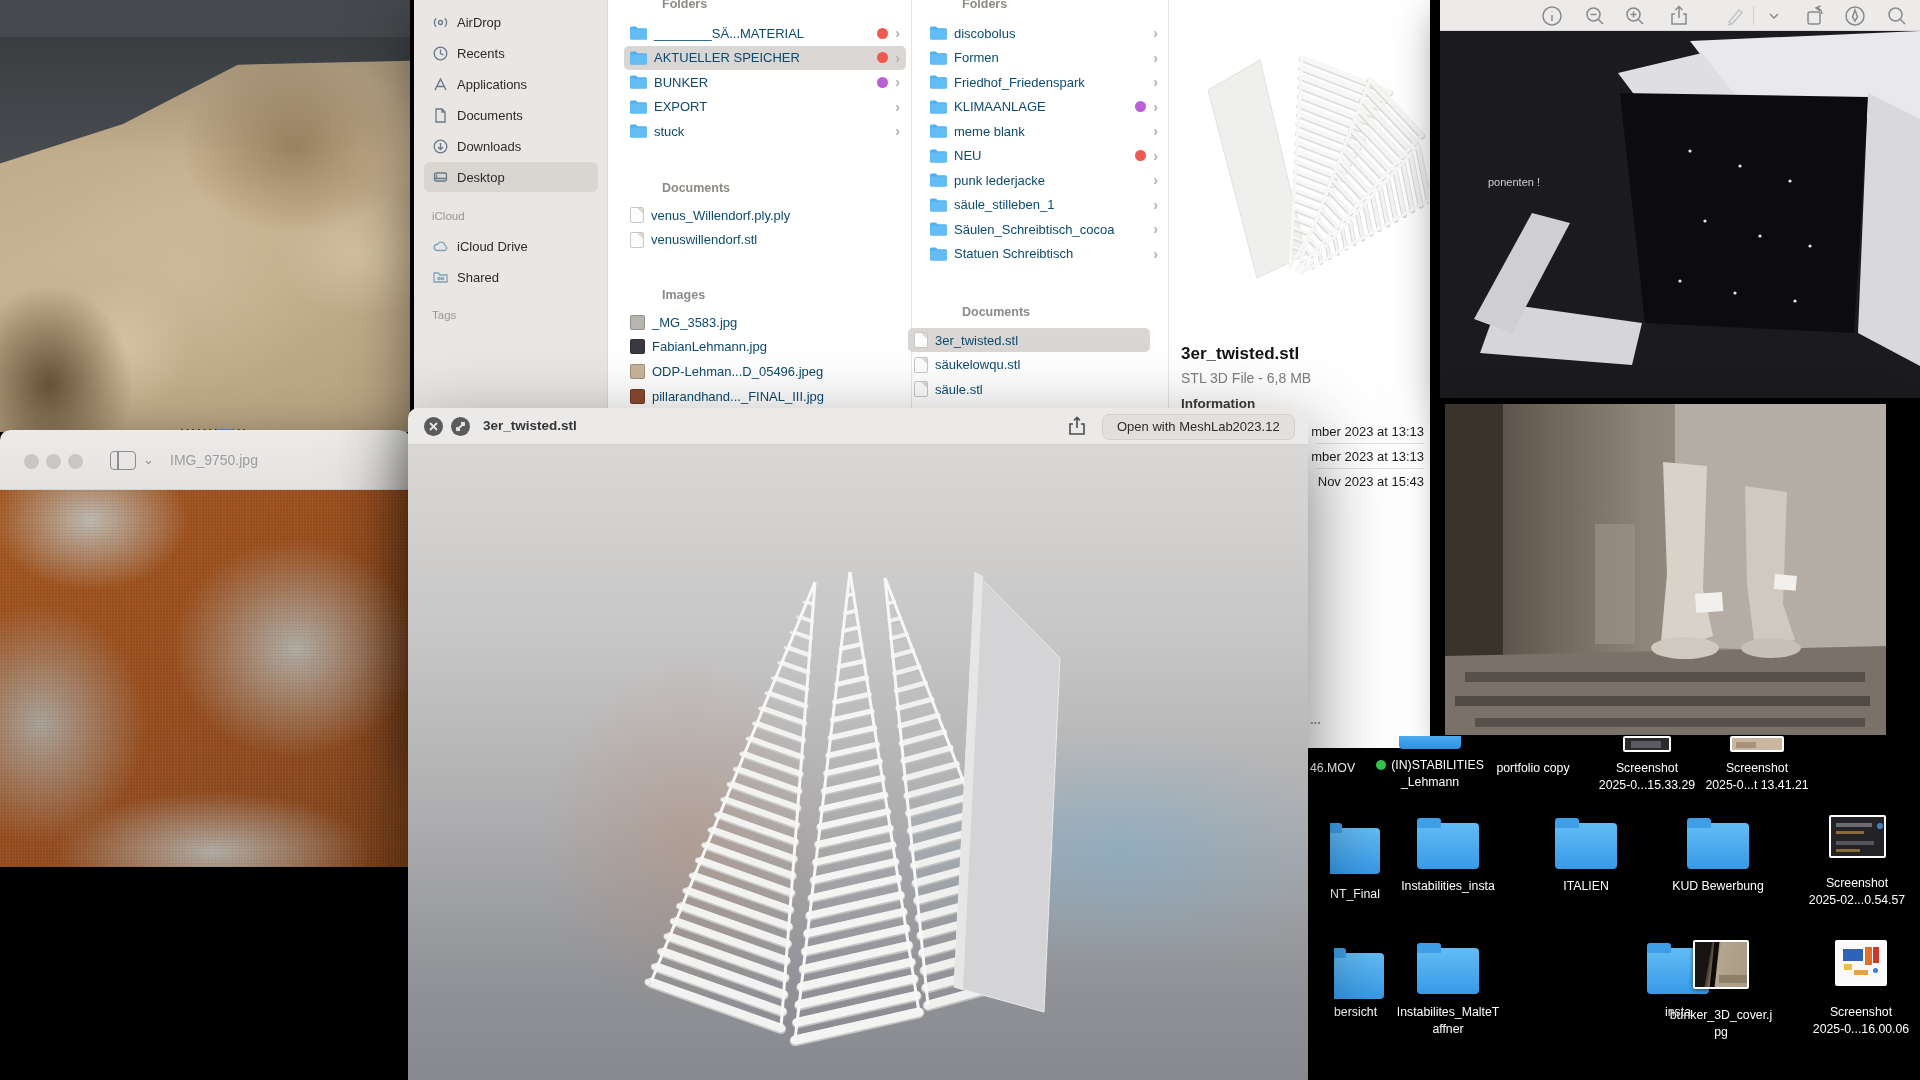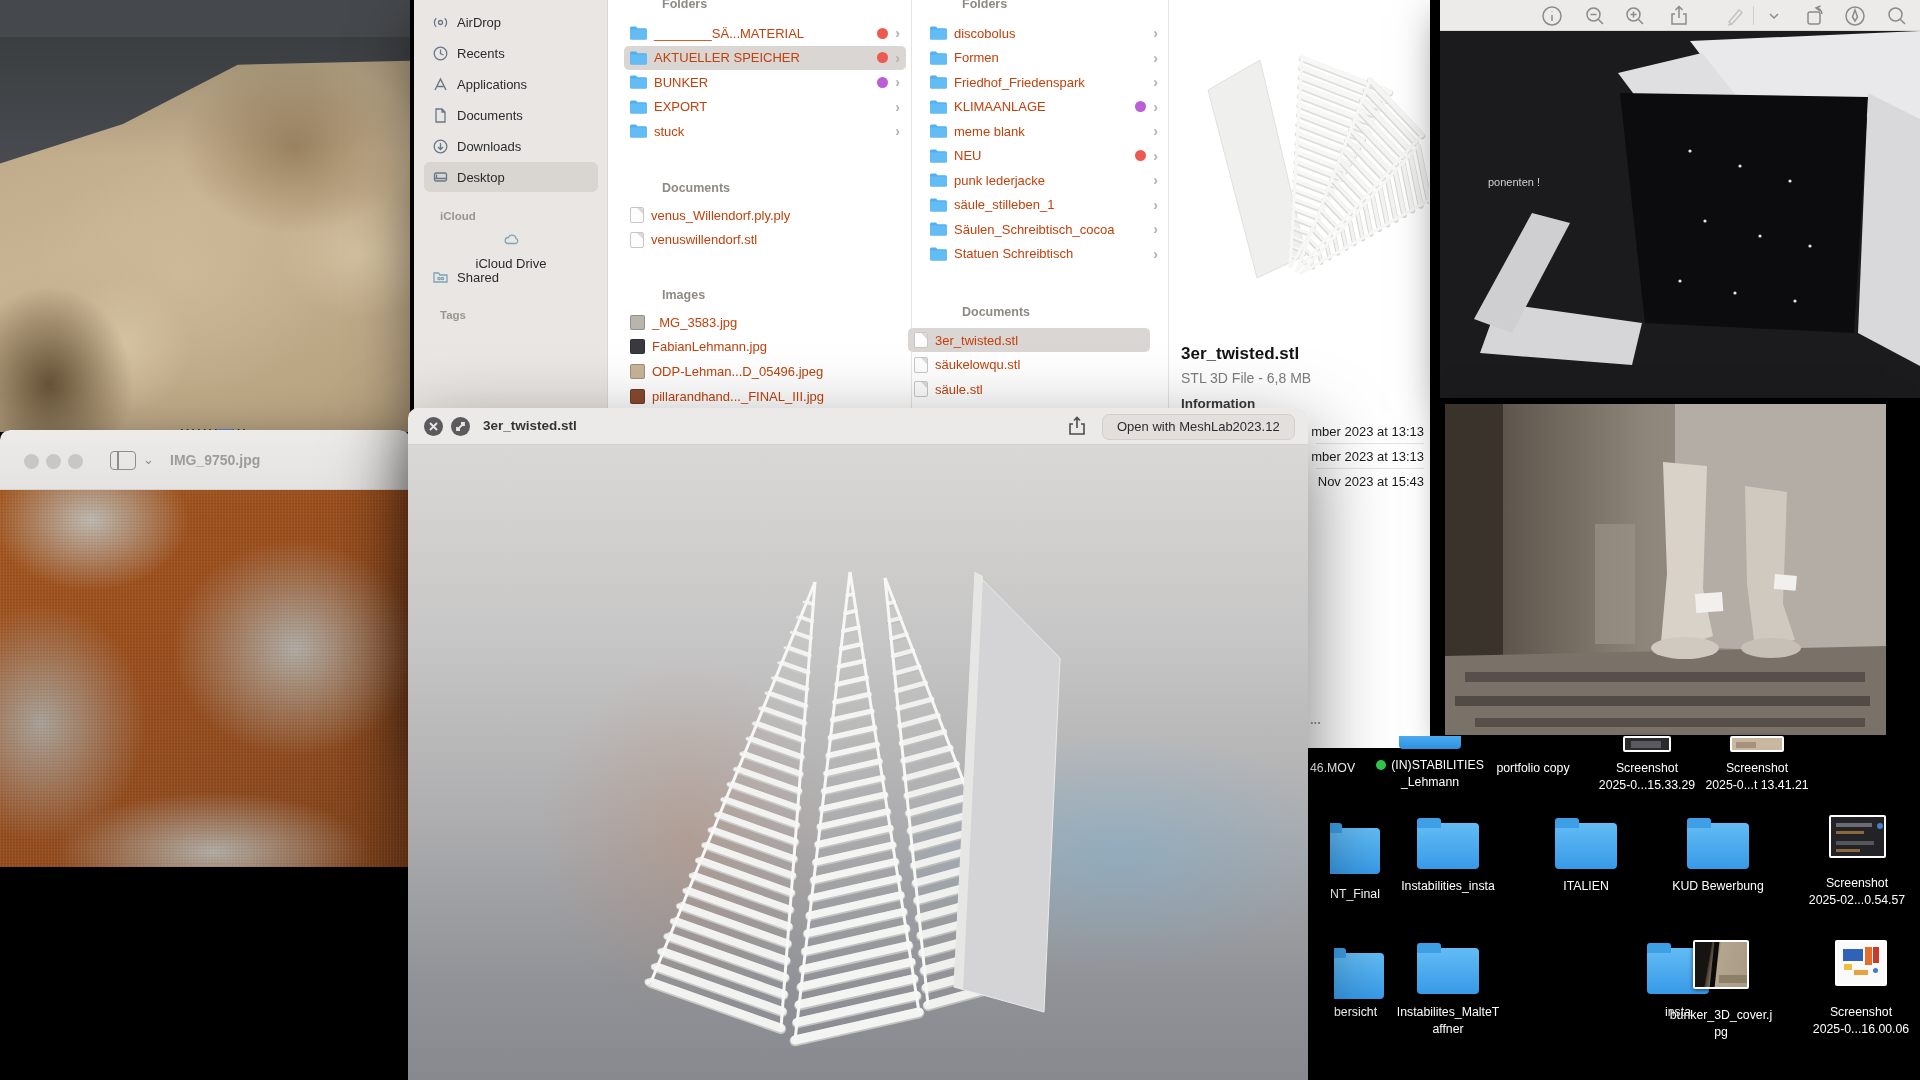--- a/index.html
+++ b/index.html
@@ -24,21 +24,21 @@
   #occluded-fragment{left:180px;top:424px;width:165px;height:8px;overflow:hidden;color:#2c2a28;
     font-size:11px;font-weight:700;letter-spacing:2px;line-height:14px;}
   #occluded-blue{left:217px;top:429px;width:17px;height:5px;background:#4a90d8;border-radius:2px;}
 
   
   #img-window{left:0;top:430px;width:410px;height:650px;background:#000;border-radius:10px 10px 0 0;
     box-shadow:0 18px 50px rgba(0,0,0,.55);}
   #img-titlebar{position:absolute;left:0;top:0;width:100%;height:60px;background:linear-gradient(#ecebe9,#e5e3e1);
     border-radius:10px 10px 0 0;border-bottom:1px solid #d2d0ce;}
   .tl{position:absolute;top:24px;width:15px;height:15px;border-radius:50%;background:#c9c7c5;}
-  #img-title{position:absolute;left:170px;top:22px;font-size:14px;font-weight:700;color:#9c9c9e;}
+  #img-title{position:absolute;left:170px;top:22px;font-size:14px;font-weight:400;color:#9c9c9e;}
   #img-sidebar-toggle{position:absolute;left:110px;top:21px;width:26px;height:19px;border:1.6px solid #8e8e90;border-radius:4px;}
   #img-sidebar-toggle::before{content:"";position:absolute;left:6px;top:0;width:1.6px;height:100%;background:#8e8e90;}
   #img-chevron{position:absolute;left:143px;top:22px;color:#8e8e90;font-size:13px;}
   #img-photo{position:absolute;left:0;top:60px;width:100%;height:377px;
     background:
       repeating-linear-gradient(90deg, rgba(255,255,255,.05) 0 1px, rgba(0,0,0,0) 1px 3px),
       repeating-linear-gradient(0deg, rgba(0,0,0,.05) 0 1px, rgba(0,0,0,0) 1px 3px),
       radial-gradient(140px 100px at 22% 8%, rgba(190,190,184,.95), rgba(190,190,184,0) 70%),
       radial-gradient(170px 150px at 72% 42%, rgba(176,176,170,.95), rgba(176,176,170,0) 72%),
       radial-gradient(150px 170px at 10% 62%, rgba(170,170,165,.9), rgba(170,170,165,0) 70%),
@@ -46,26 +46,26 @@
       linear-gradient(145deg,#a3561f 0%,#9a4e1d 40%,#8e4a1e 70%,#7c3f18 100%);}
 
   
   #finder{left:414px;top:0;width:1016px;height:748px;background:#fff;border-radius:0 0 12px 12px;
     box-shadow:0 25px 60px rgba(0,0,0,.5);}
   #finder-sidebar{position:absolute;left:0;top:0;width:194px;height:100%;background:#e9e6e3;
     border-right:1px solid #dbd8d5;border-radius:0 0 0 12px;}
   .sb-row{position:absolute;left:10px;width:174px;height:30px;border-radius:6px;display:flex;align-items:center;gap:8px;padding:0 8px;}
   .sb-row.sel{background:#d9d5d1;}
   .sb-row .lbl{font-size:13px;color:#2b2b2d;white-space:nowrap;}
-  .sb-head{position:absolute;left:18px;font-size:11.5px;font-weight:700;color:#9b958f;margin-left:8px;}
+  .sb-head{position:absolute;left:18px;font-size:11.5px;font-weight:400;color:#9b958f;}
   .sb-ic{width:17px;height:17px;flex:0 0 17px;}
   .col-divider{position:absolute;top:0;width:1px;height:100%;background:#e6e3e1;}
   .list-head{position:absolute;font-size:12.5px;font-weight:700;color:#8e8a86;white-space:nowrap;}
   .frow{position:absolute;height:24px;display:flex;align-items:center;gap:7px;padding:0 6px;border-radius:5px;}
-  .frow .nm{font-size:13px;color:#c2410c;white-space:nowrap;}
+  .frow .nm{font-size:13px;color:#0c4a6e;white-space:nowrap;}
   .frow.sel{background:#dad6d3;}
   .frow .dot{width:11px;height:11px;border-radius:50%;margin-left:auto;}
   .frow .chev{color:#b3b0ad;font-size:14px;font-weight:700;}
   .fic{width:17px;height:14px;flex:0 0 17px;}
   .doc-ic{width:14px;height:16px;flex:0 0 14px;background:#fdfdfd;border:1px solid #c9c7c5;border-radius:2px;position:relative;}
   .doc-ic::after{content:"";position:absolute;right:0;top:0;border:3px solid #dcdad8;border-left-color:transparent;border-bottom-color:transparent;}
   .img-ic{width:15px;height:15px;flex:0 0 15px;border-radius:2px;border:1px solid rgba(0,0,0,.2);}
 
   
   #preview-file-name{position:absolute;font-size:17px;font-weight:700;color:#141416;}
@@ -184,21 +184,21 @@
               <svg viewBox="0 0 17 17" fill="none" stroke="#68788a" stroke-width="1.3">
                 <rect x="2.5" y="4" width="12" height="8" rx="1.5"></rect>
                 <path d="M3,9.5 L14,9.5 M4.5,9.5 L4.5,5.5"></path>
               </svg>
             </span>
             <span class="lbl">Desktop</span>
           </div>
         </div>
       <div class="sb-head" style="top:210px">iCloud</div>
       <div id="sb-icloud">
-          <div class="sb-row" style="top: 231px; flex-direction: column;">
+          <div class="sb-row" style="top: 231px;">
             <span class="sb-ic">
               <svg viewBox="0 0 17 17" fill="none" stroke="#7da4b8" stroke-width="1.3">
                 <path d="M5,12.5 a3,3 0 0 1 0.4,-6 a4,4 0 0 1 7.6,1 a2.6,2.6 0 0 1 -0.5,5 Z"></path>
               </svg>
             </span>
             <span class="lbl">iCloud Drive</span>
           </div>
           <div class="sb-row" style="top: 262px;">
             <span class="sb-ic">
               <svg viewBox="0 0 17 17" fill="none" stroke="#7da4b8" stroke-width="1.3">

